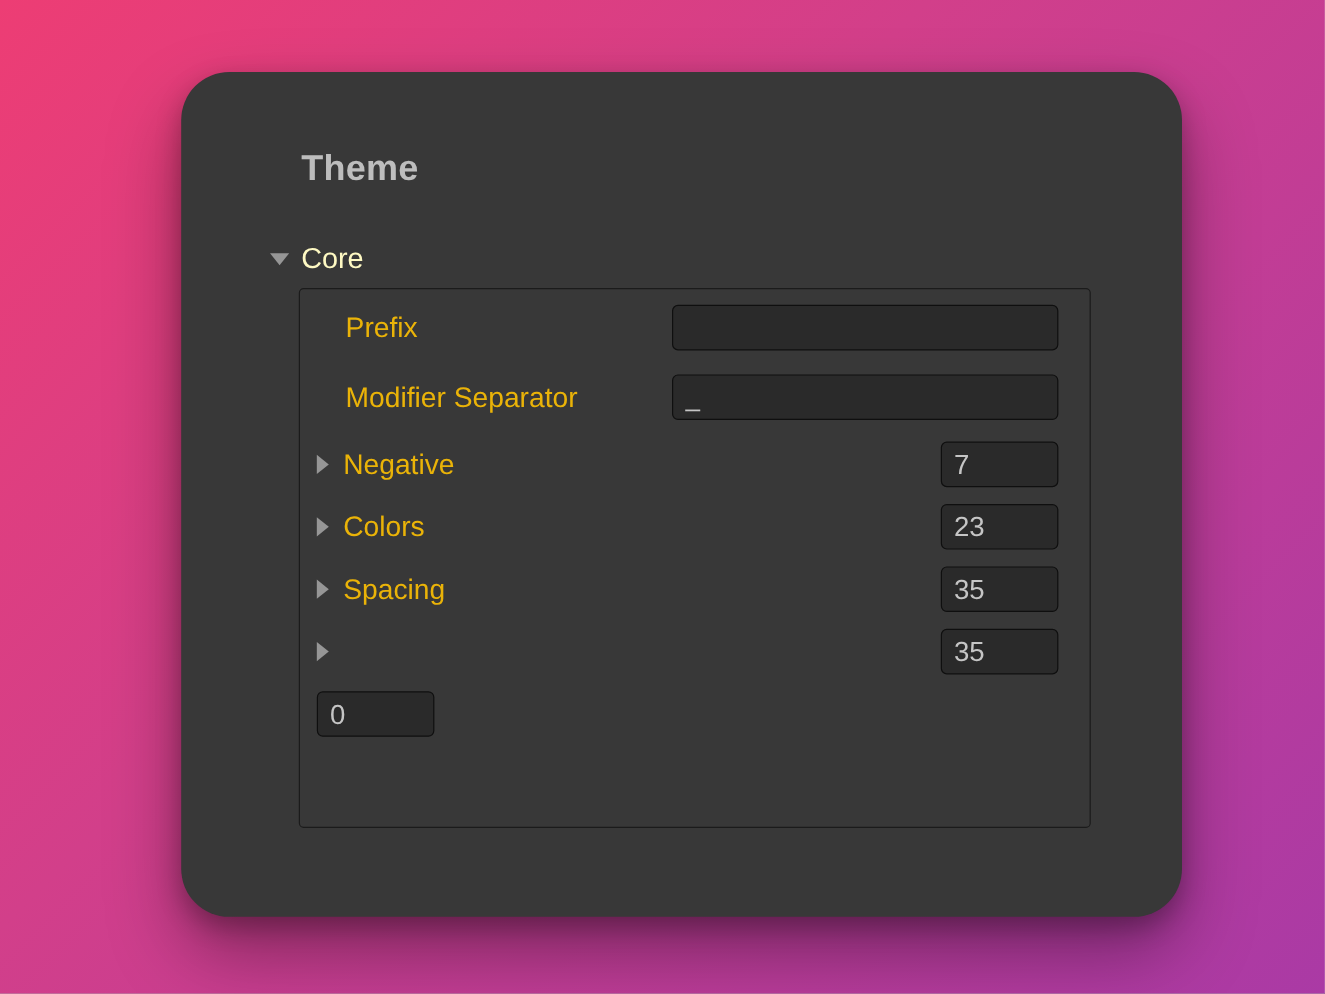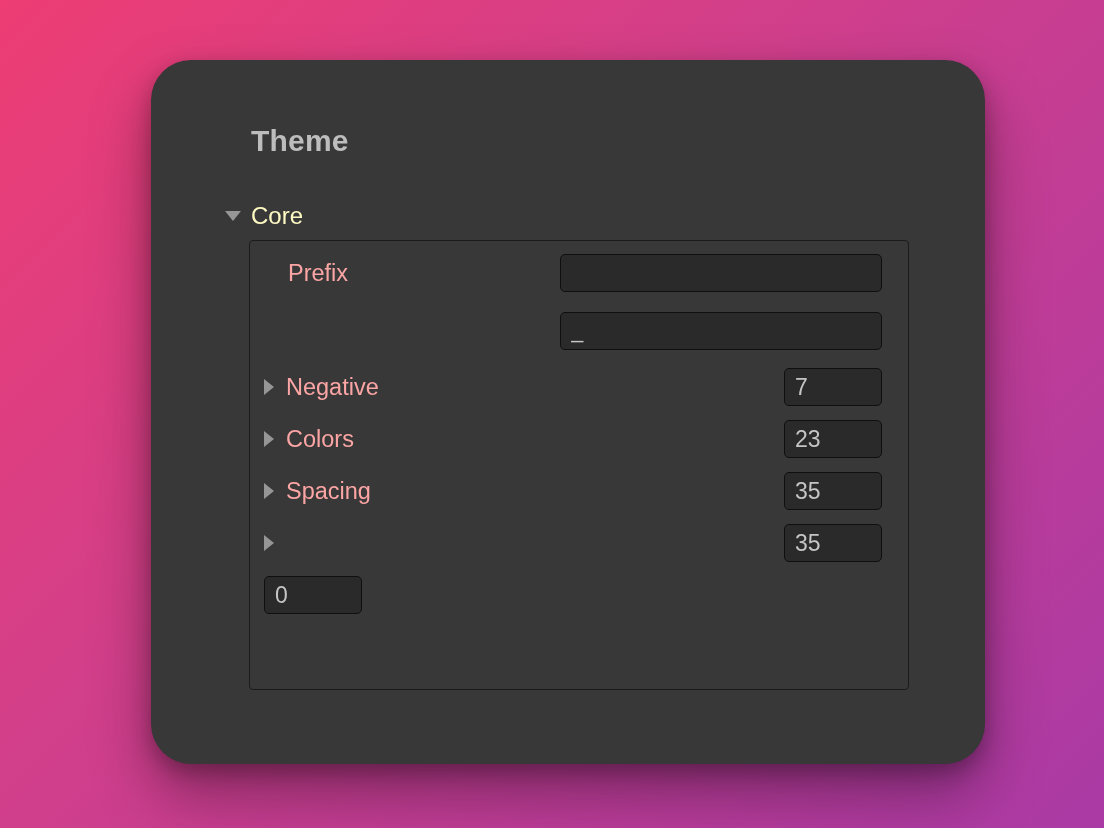--- a/index.html
+++ b/index.html
@@ -73,21 +73,21 @@
     height: 60px;
     gap: 10px;
     position: relative;
   }
   .row-text {
     height: 60px;
   }
   .row.first { padding-top: 4px; }
   .lbl {
     font-size: 23.5px;
-    color: #fca5a5;
+    color: #eab308;
     flex: 0 0 auto;
     padding-left: 24px;
   }
   .lbl.plain { padding-left: 24px; }
   .foldout {
     display: flex;
     align-items: center;
     gap: 12px;
     flex: 1;
     cursor: pointer;
@@ -152,20 +152,21 @@
 
     <div class="container">
 
       <div class="row row-text first">
         <span class="lbl plain">Prefix</span>
         <span class="spacer"></span>
         <input class="input-wide" type="text" value="" style="">
       </div>
 
       <div class="row row-text">
+        <span class="lbl plain">Modifier Separator</span>
         <span class="spacer"></span>
         <input class="input-wide" type="text" value="_" style="">
       </div>
 
       <div class="row" style="height:52px;">
         <div class="foldout">
           <span class="tri-right"></span>
           <span class="lbl">Negative</span>
         </div>
         <input class="input-small" type="text" value="7" style="">

